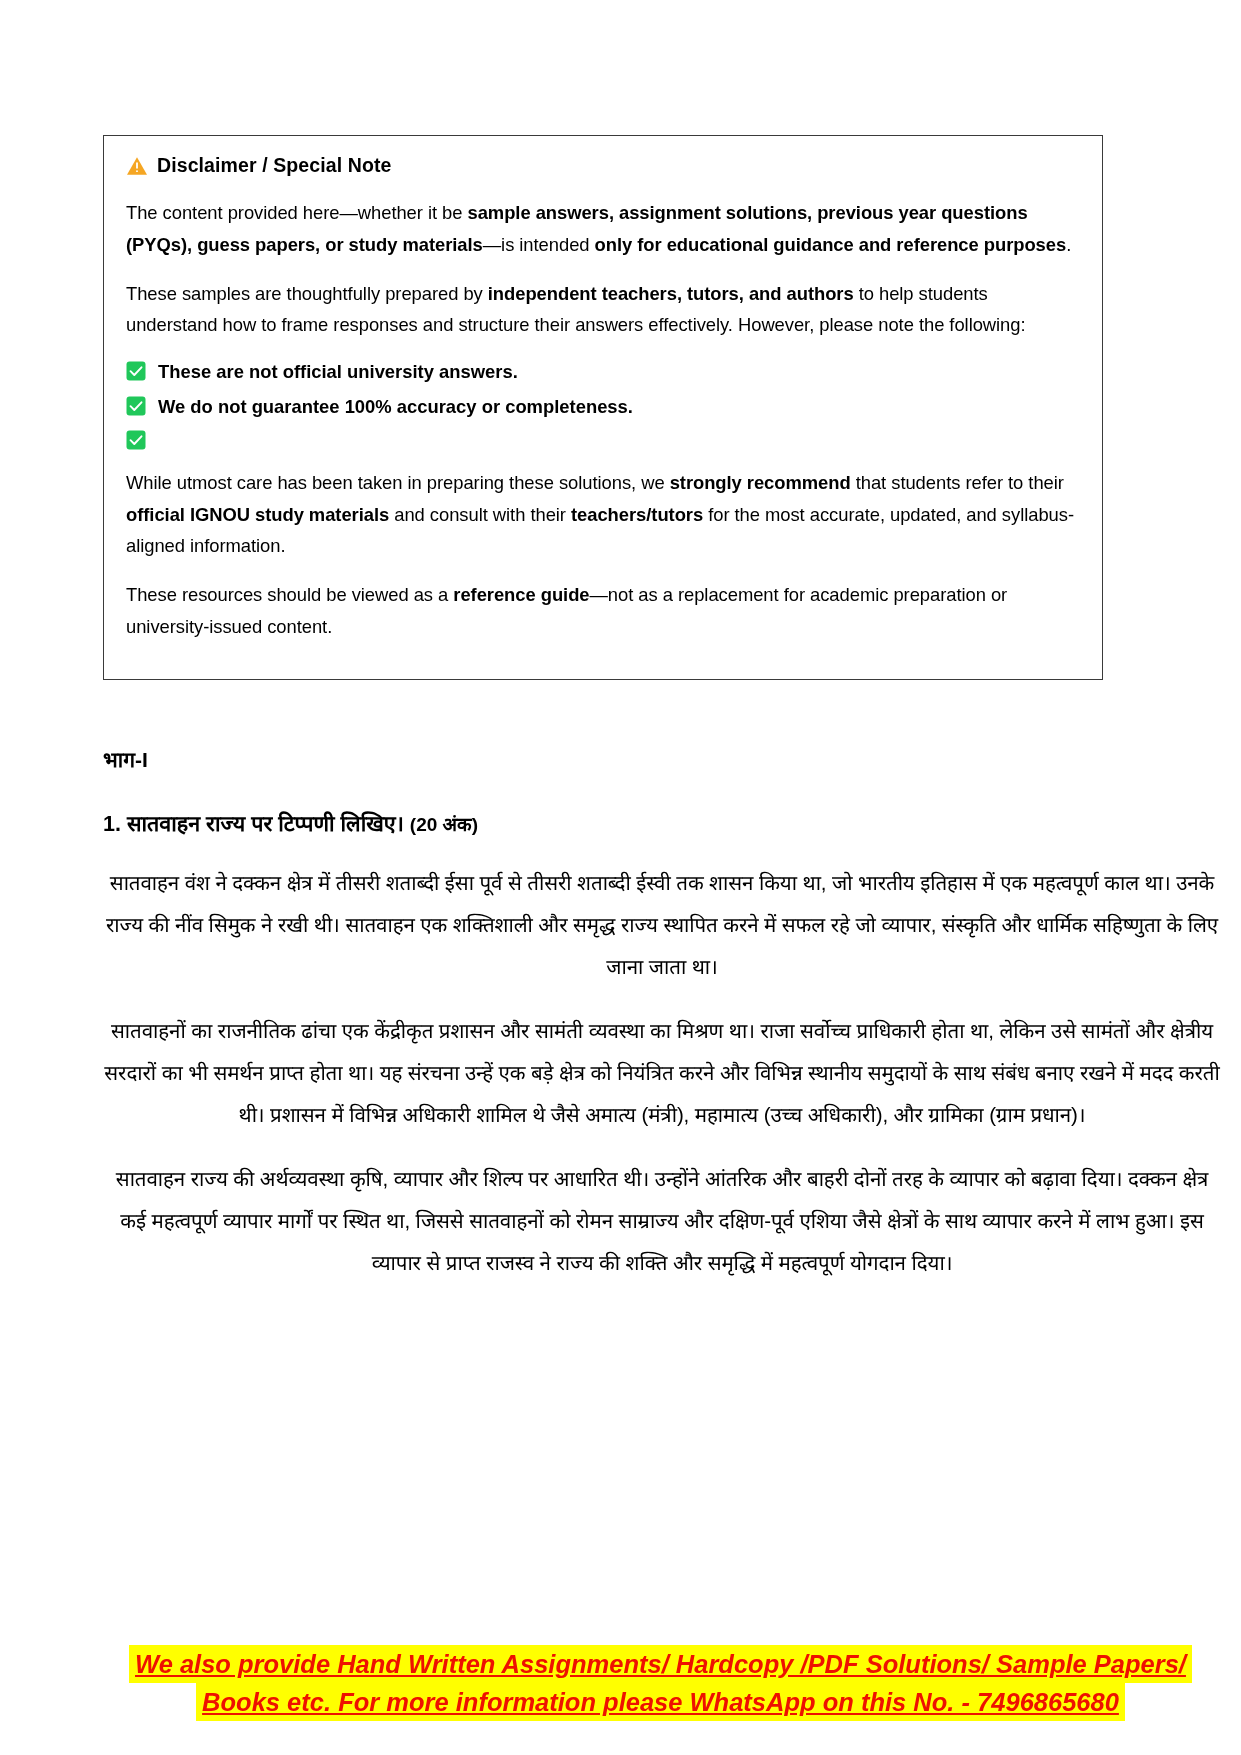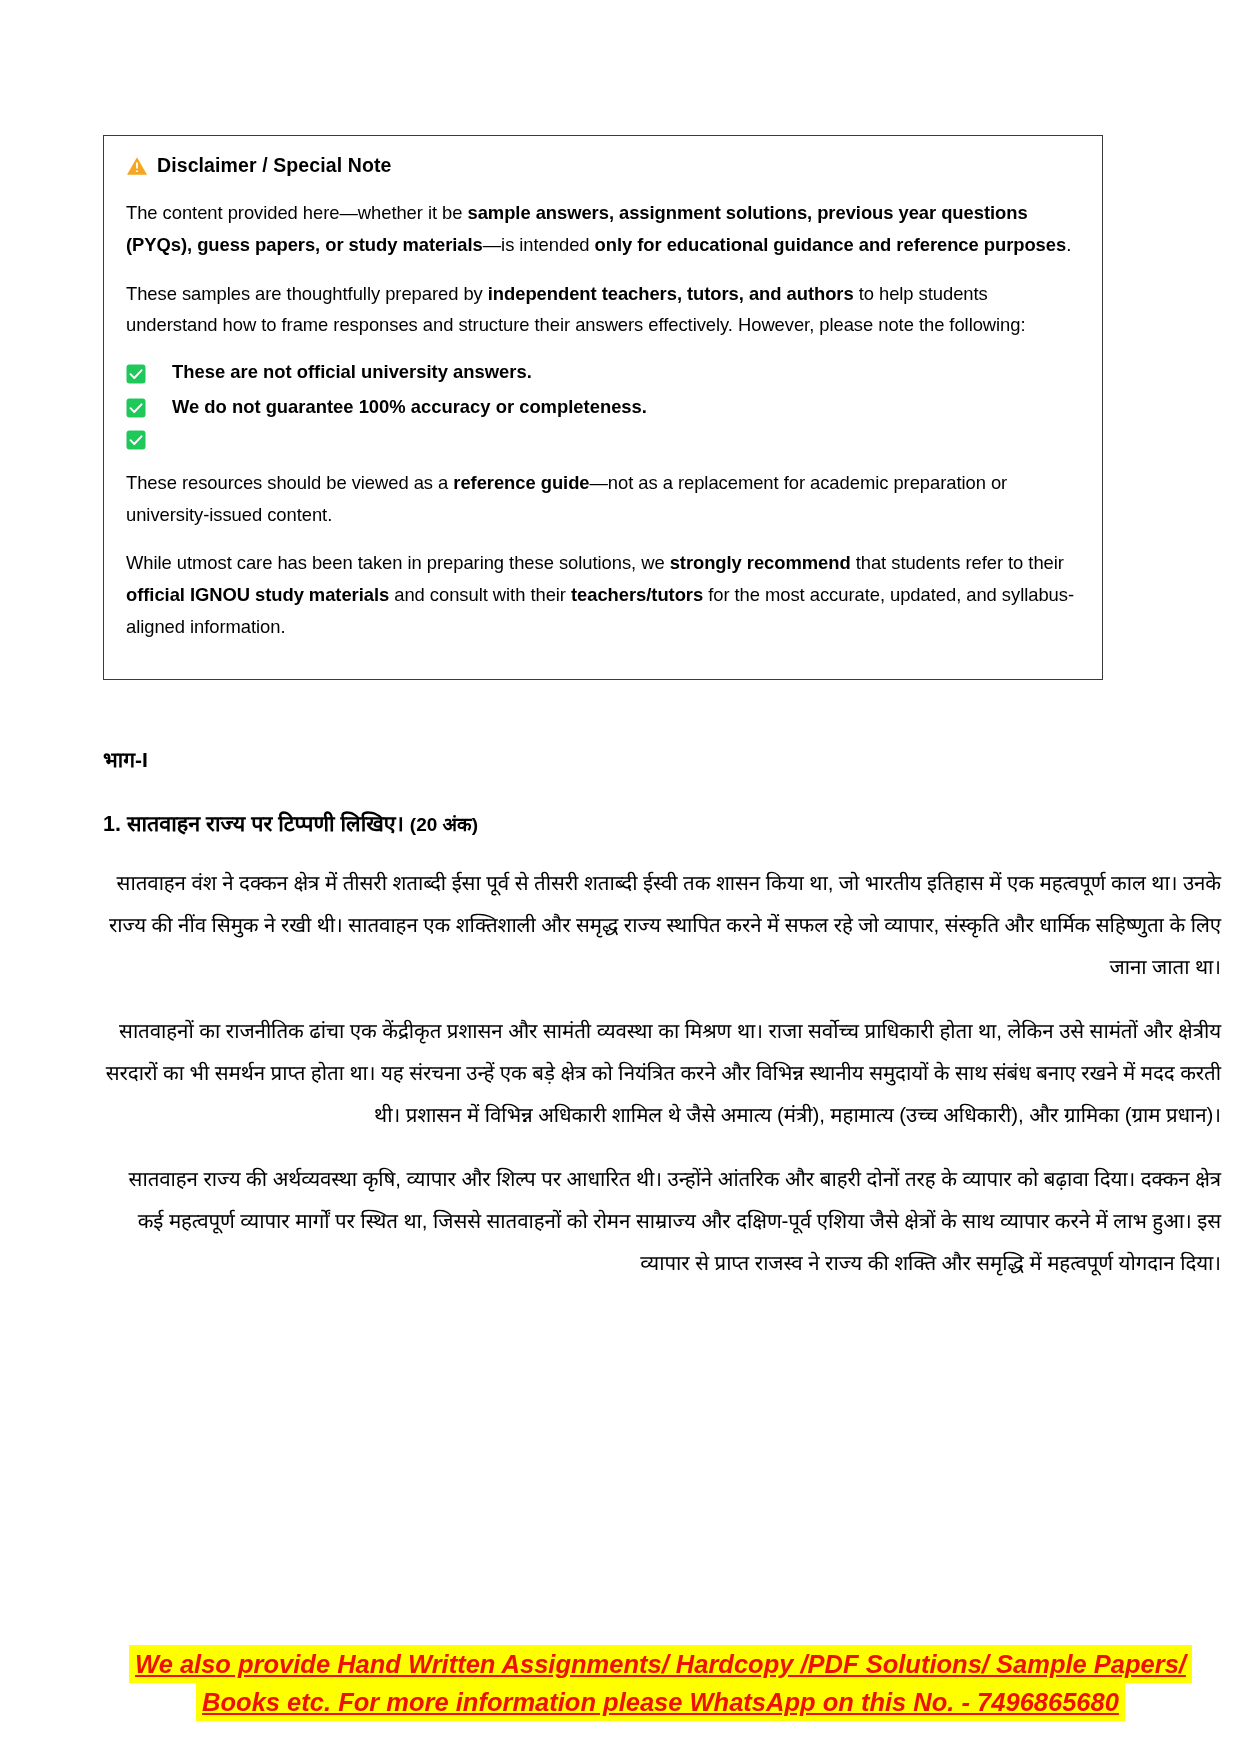--- a/index.html
+++ b/index.html
@@ -63,22 +63,22 @@
   }
   .disc-p b { font-weight: bold; }
 
   .check-list {
     margin: 0 0 17px 0;
     padding: 0;
     list-style: none;
   }
   .check-item {
     display: flex;
-    align-items: center;
-    gap: 26px;
+    align-items: flex-start;
+    gap: 12px;
     font-size: 18.4px;
     font-weight: bold;
     line-height: 1.55;
     margin-bottom: 6px;
   }
   .check-box {
     width: 20px;
     height: 20px;
     flex: 0 0 auto;
     margin-top: 3px;
@@ -130,21 +130,21 @@
   .body-text {
     position: absolute;
     left: 63px;
     top: 862px;
     width: 1118px;
   }
   .body-text p {
     font-size: 20.5px;
     line-height: 2.05;
     margin: 0 0 22px 0;
-    text-align: right;
+    text-align: center;
     letter-spacing: -0.1px;
   }
 
   
   .footer-banner {
     position: absolute;
     left: 0;
     right: 0;
     top: 1645px;
     text-align: center;
@@ -204,25 +204,25 @@
       </li>
       <li class="check-item">
         <svg class="check-box" viewBox="0 0 20 20">
           <rect x="0.5" y="0.5" width="19" height="19" rx="3" fill="#20c75a"></rect>
           <path d="M4.5 10.2 L8.3 14 L15.5 6.3" fill="none" stroke="#ffffff" stroke-width="1.9" stroke-linecap="round" stroke-linejoin="round"></path>
         </svg>
       </li>
     </ul>
 
     <p class="disc-p">
+      <span>While utmost care has been taken in preparing these solutions, we </span><b>strongly recommend</b><span> that students refer to their </span><b>official IGNOU study materials</b><span> and consult with their </span><b>teachers/tutors</b><span> for the most accurate, updated, and syllabus-aligned information.</span>
+    </p>
+
+    <p class="disc-p">
       <span>These resources should be viewed as a </span><b>reference guide</b><span>—not as a replacement for academic preparation or university-issued content.</span>
-    </p>
-
-    <p class="disc-p">
-      <span>While utmost care has been taken in preparing these solutions, we </span><b>strongly recommend</b><span> that students refer to their </span><b>official IGNOU study materials</b><span> and consult with their </span><b>teachers/tutors</b><span> for the most accurate, updated, and syllabus-aligned information.</span>
     </p>
 
 
   </div>
 
   <div class="part-heading hindi">भाग-I</div>
 
   <div class="q-heading hindi">
     <span>1. सातवाहन राज्य पर टिप्पणी लिखिए। </span><span class="marks">(20 अंक)</span>
   </div>

